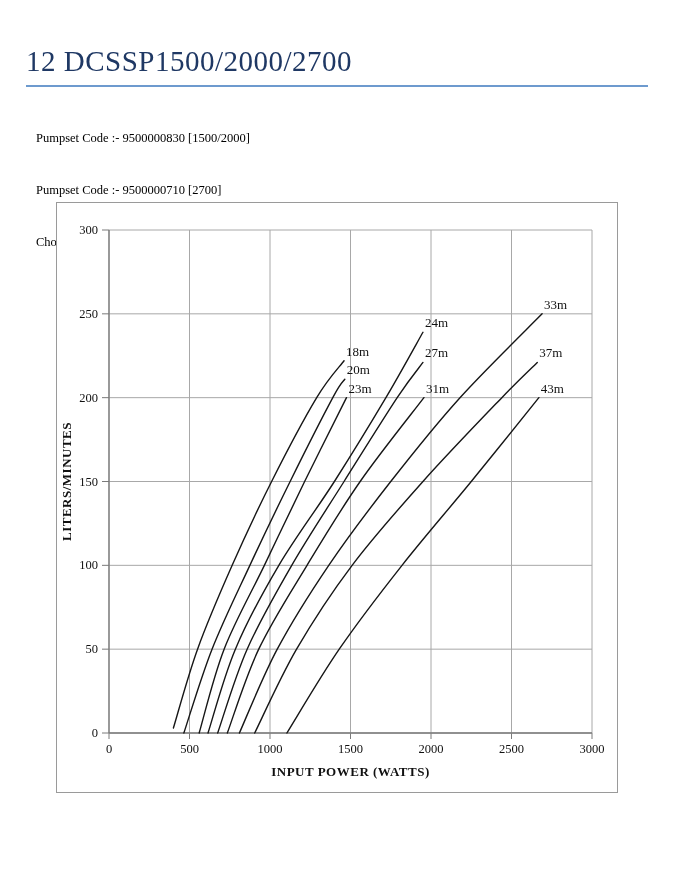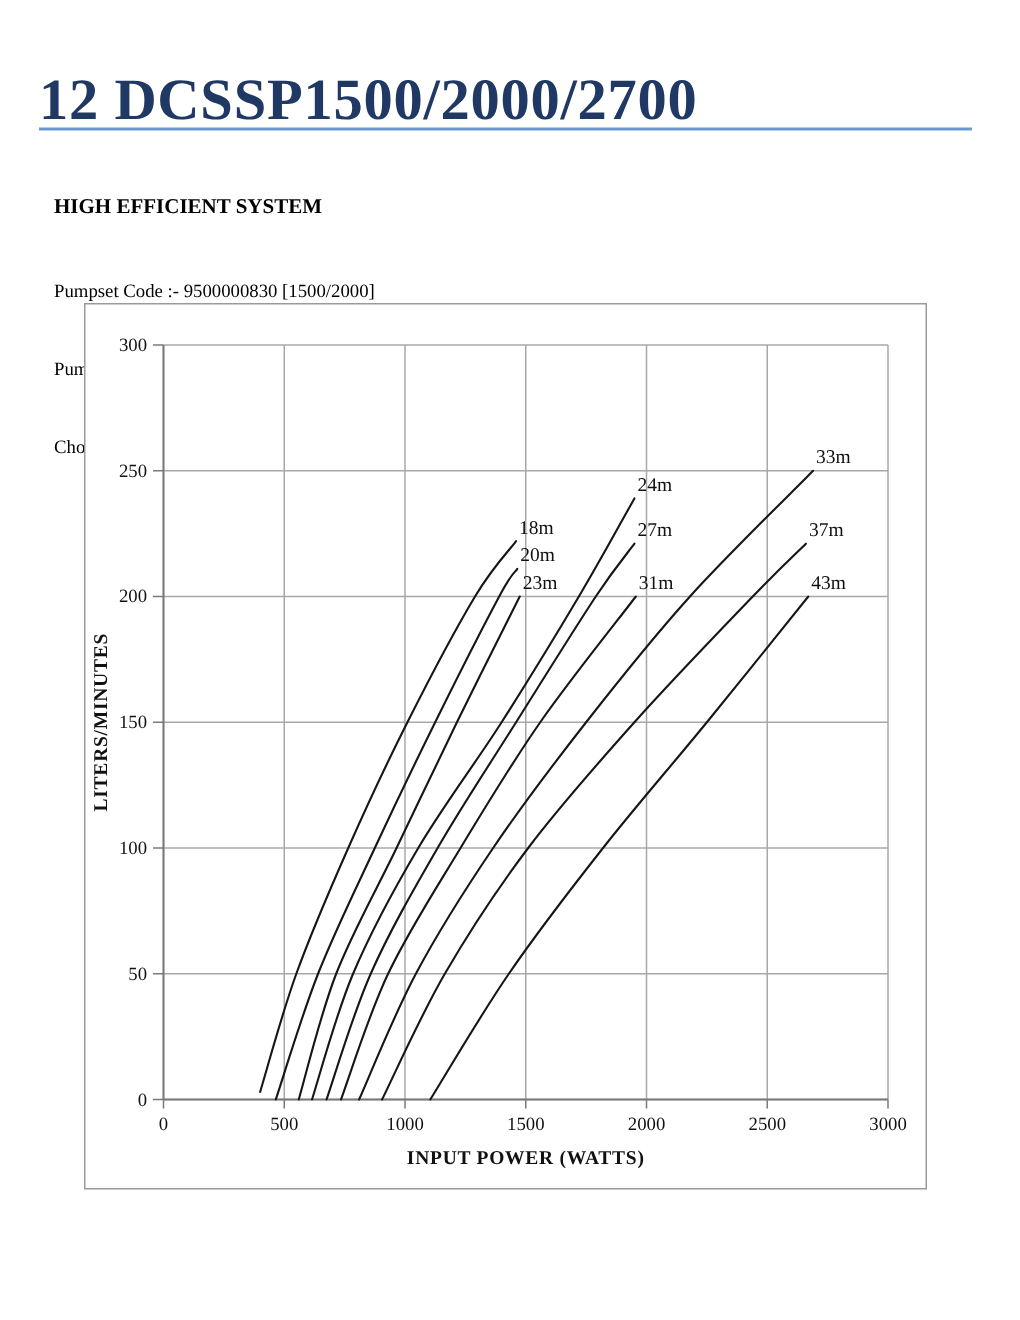--- a/index.html
+++ b/index.html
@@ -1,22 +1,21 @@
 <!DOCTYPE html>
 <html><head>
 <meta charset="utf-8">
 <style>
   html,body{margin:0;padding:0;background:#ffffff;}
   body{width:680px;height:880px;position:relative;font-family:"Liberation Serif","DejaVu Serif",serif;color:#000;}
   .page{position:absolute;inset:0;background:#fff;overflow:hidden;}
   .doc-title{
     position:absolute;left:26px;top:46px;
-    font-size:39px;line-height:1.1;letter-spacing:0.5px;
+    font-size:29px;line-height:1.1;letter-spacing:0.5px;
     font-family:"Liberation Serif","DejaVu Serif",serif;
-    font-weight:bold;
   }
   .title-rule{position:absolute;left:26px;top:85px;width:622px;height:2px;}
   .info-block{position:absolute;left:36px;top:95px;white-space:pre;}
   .info-heading{font-size:14px;font-weight:bold;margin:0 0 4px 0;}
   .info-line{font-size:12.5px;line-height:15.8px;margin:0;}
   .chart-frame{
     position:absolute;left:56px;top:202px;width:560px;height:589px;
     border:1.5px solid #9a9a9a;background:#fff;
   }
   .chart-frame svg{display:block;}
@@ -26,21 +25,20 @@
 </style>
 </head>
 <body>
 
 <div class="page">
 
   <div class="doc-title" style="color: rgb(31, 56, 100);">12 DCSSP1500/2000/2700</div>
   <div class="title-rule" style="background: rgb(109, 154, 206);"></div>
 
   <div class="info-block">
-    <p class="info-heading">HIGH EFFICIENT SYSTEM</p>
     <p class="info-line">Pumpset Code :- 9500000830 [1500/2000]</p>
     <p class="info-line">Pumpset Code :- 9500000710 [2700]</p>
     <p class="info-line">Chock Code :-  NOT REQUIRED</p>
   </div>
 
   <div class="chart-frame" style="border-color: rgb(154, 154, 154);">
     <svg id="chart-svg" width="557" height="586" viewBox="0 0 557 586">
         <line x1="52" y1="27" x2="52" y2="530" stroke="#a8a8a8" stroke-width="1"></line>
         <line x1="52" y1="530" x2="52" y2="536" stroke="#7a7a7a" stroke-width="1"></line>
         <text x="52" y="550" text-anchor="middle" class="tick">0</text>

